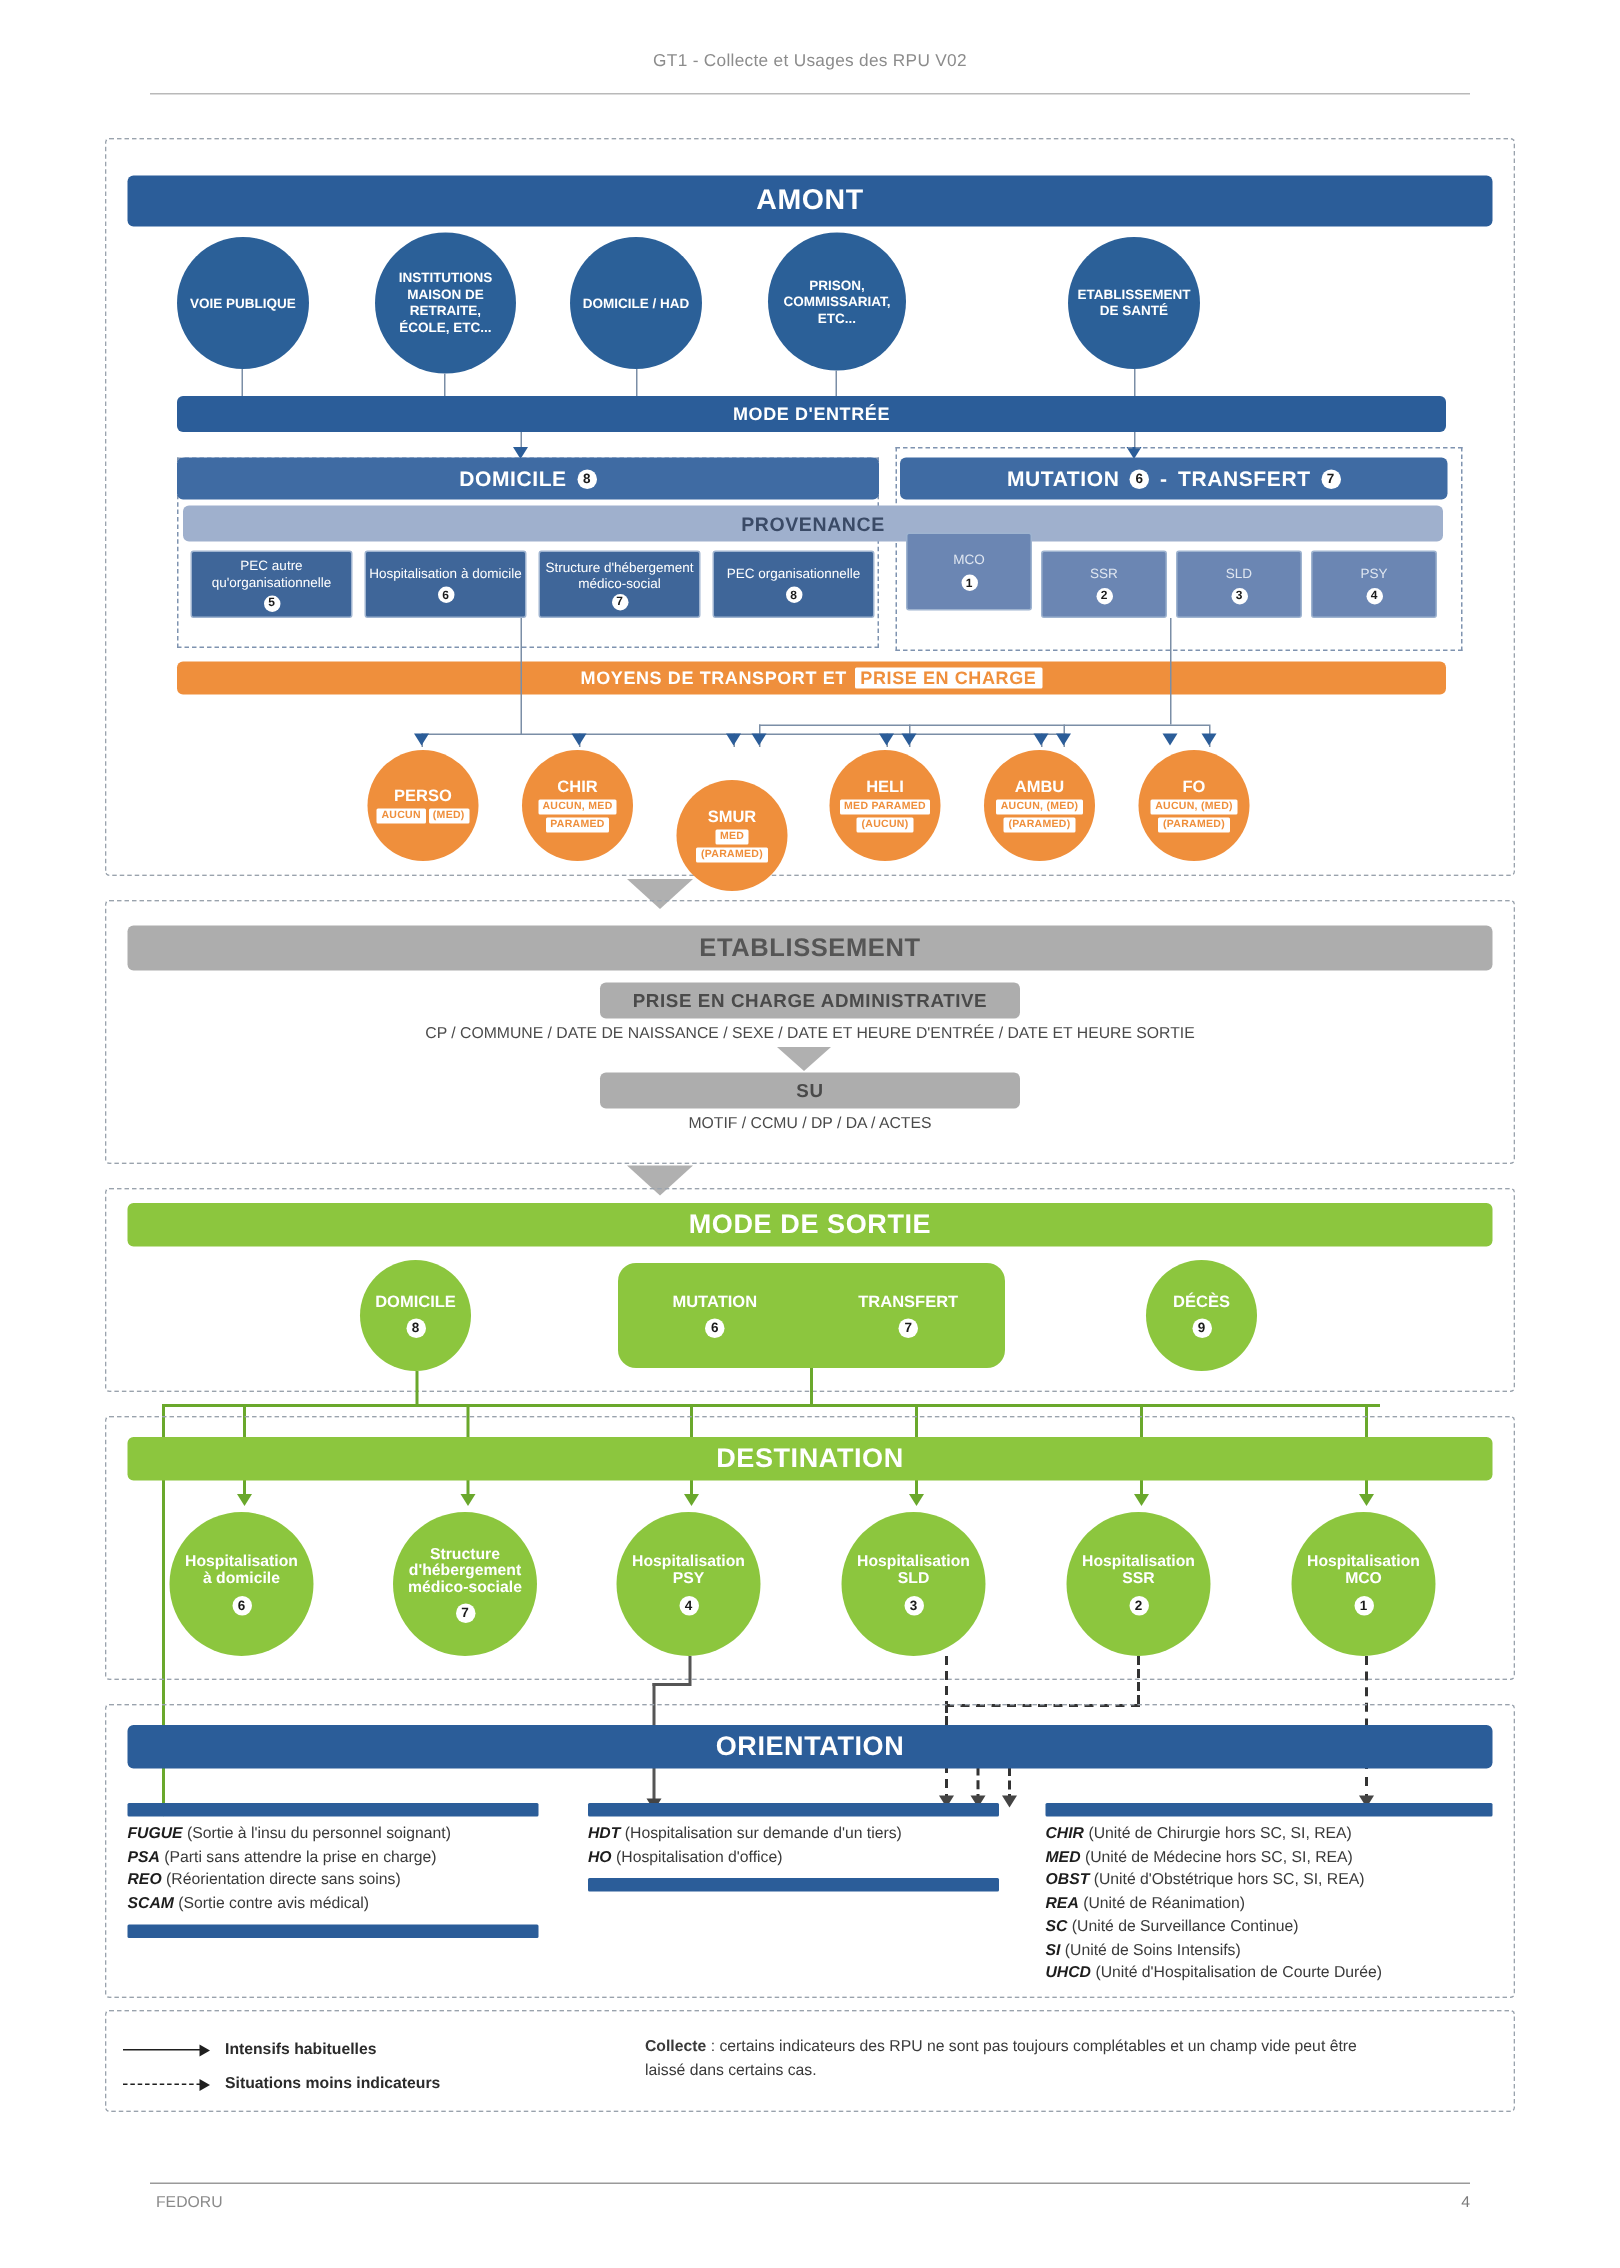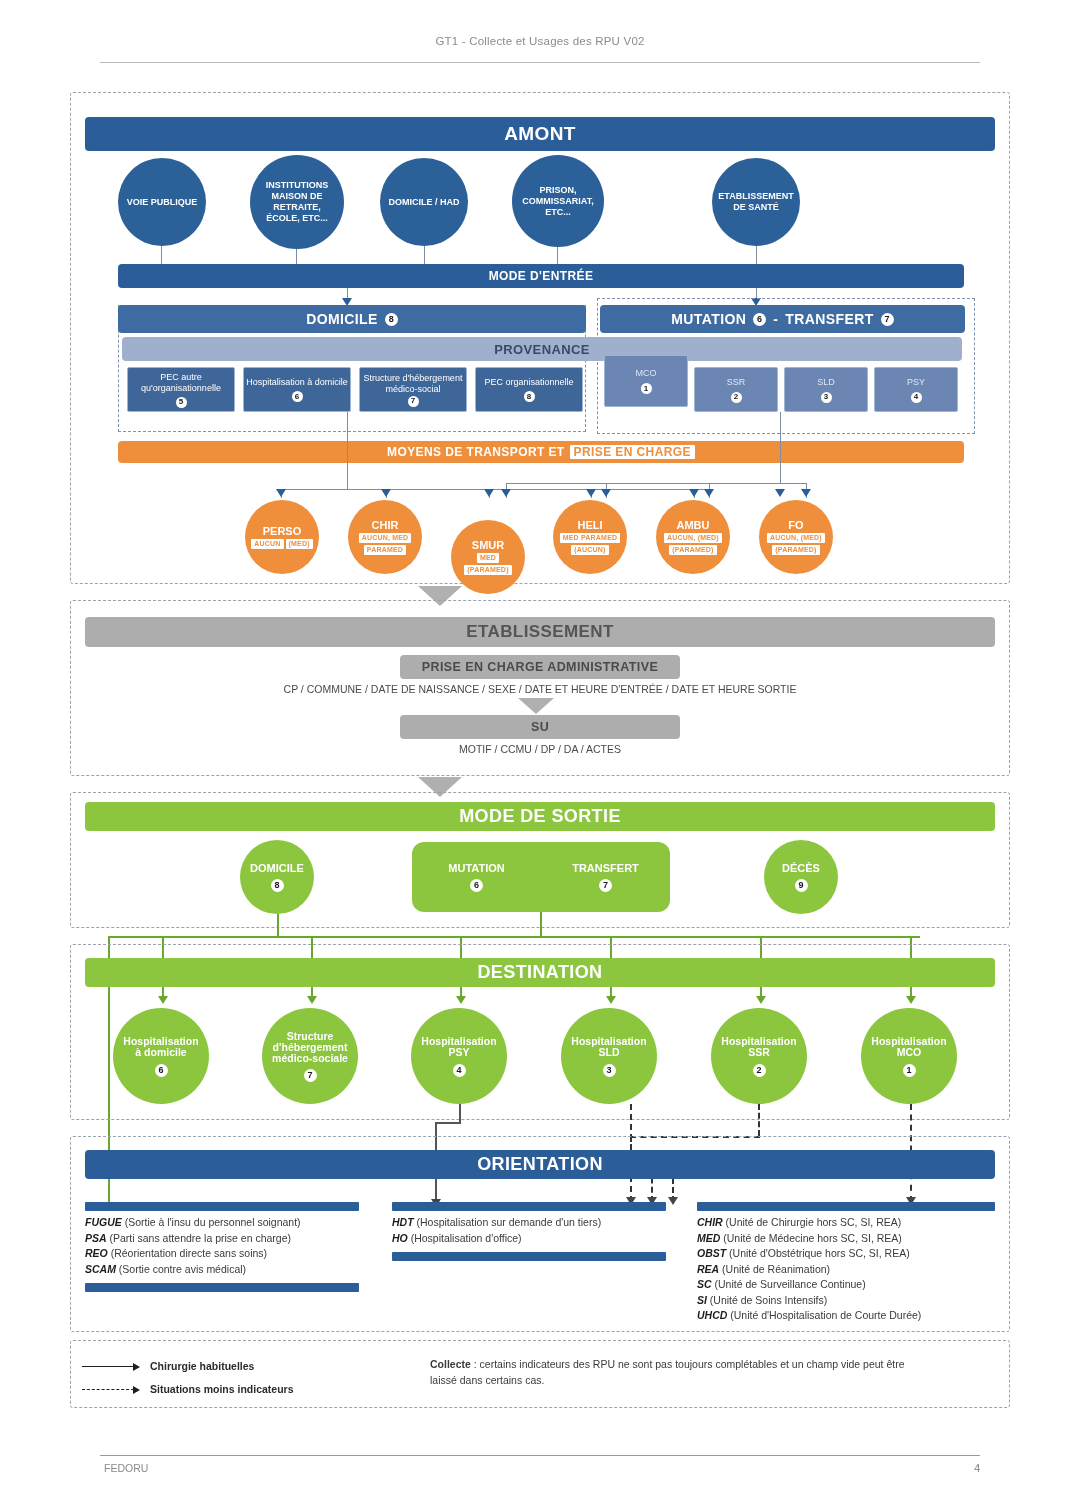--- a/index.html
+++ b/index.html
@@ -418,21 +418,21 @@
   <div><b>SI</b>
     <span>(Unité de Soins Intensifs)</span></div>
   <div><b>UHCD</b>
     <span>(Unité d'Hospitalisation de Courte Durée)</span></div>
 </div>
 
 <div class="panel" style="left:70px; top:1340px; width:940px; height:68px;"></div>
 
 <div class="lg-line" style="left:82px; top:1366px; width:52px;"></div>
 <div class="lg-arr" style="left:133px; top:1363px;"></div>
-<div class="lg-label" style="left:150px; top:1360px;">Chirurgie habituelles</div>
+<div class="lg-label" style="left:150px; top:1360px;">Intensifs habituelles</div>
 
 <div class="lg-dash" style="left:82px; top:1389px; width:52px;"></div>
 <div class="lg-arr" style="left:133px; top:1386px;"></div>
 <div class="lg-label" style="left:150px; top:1383px;">Situations moins indicateurs</div>
 
 <div class="remark" style="left:430px; top:1356px;">
   <b>Collecte</b><span> : certains indicateurs des RPU ne sont pas toujours complétables et un champ vide peut être laissé dans certains cas.</span>
 </div>
 
 <div class="ft-rule"></div>

